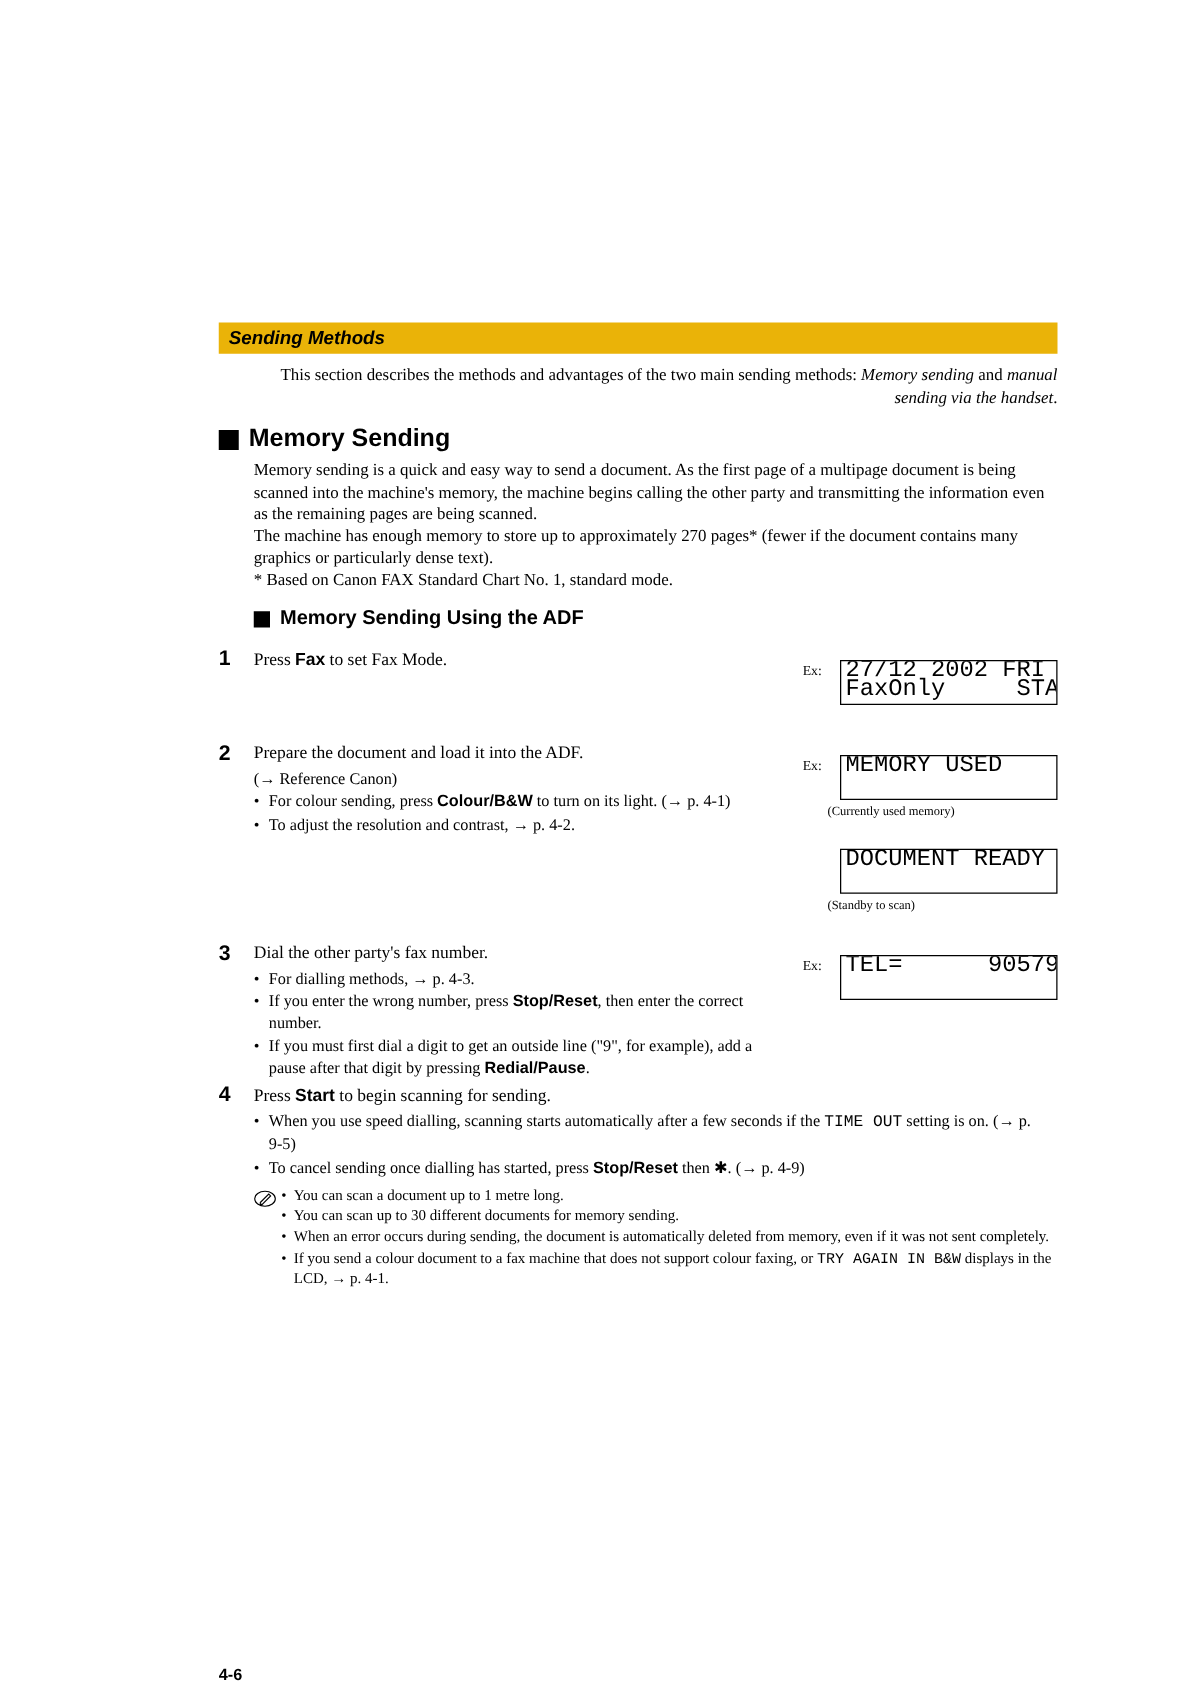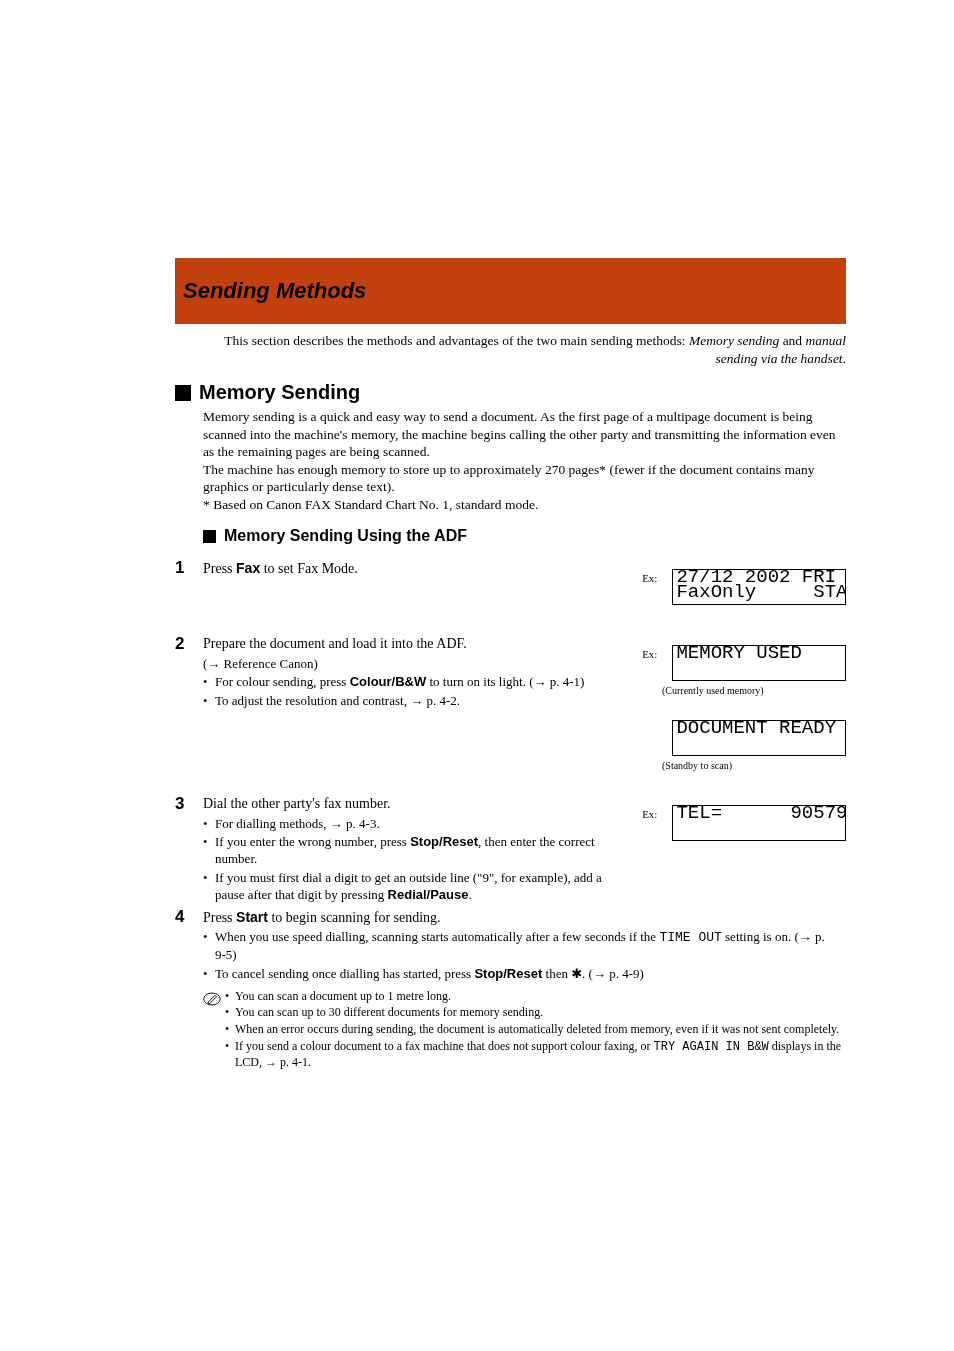--- a/index.html
+++ b/index.html
@@ -8,24 +8,24 @@
     background: #fff;
     font-family: "Times New Roman", Times, serif;
     color: #000;
     width: 954px;
   }
   .page {
     padding: 258px 108px 60px 175px;
     box-sizing: border-box;
   }
   .section-title-bar {
-    background: #c2410c;
-    padding: 20px 8px;
-    font-family: Arial, Helvetica, sans-serif;
-    font-size: 22px;
+    background: #eab308;
+    padding: 4px 8px;
+    font-family: Arial, Helvetica, sans-serif;
+    font-size: 15px;
     font-weight: bold;
     font-style: italic;
     margin-bottom: 8px;
   }
   .intro {
     font-size: 13.5px;
     line-height: 1.3;
     margin: 6px 0 14px 28px;
     text-align: right;
   }

